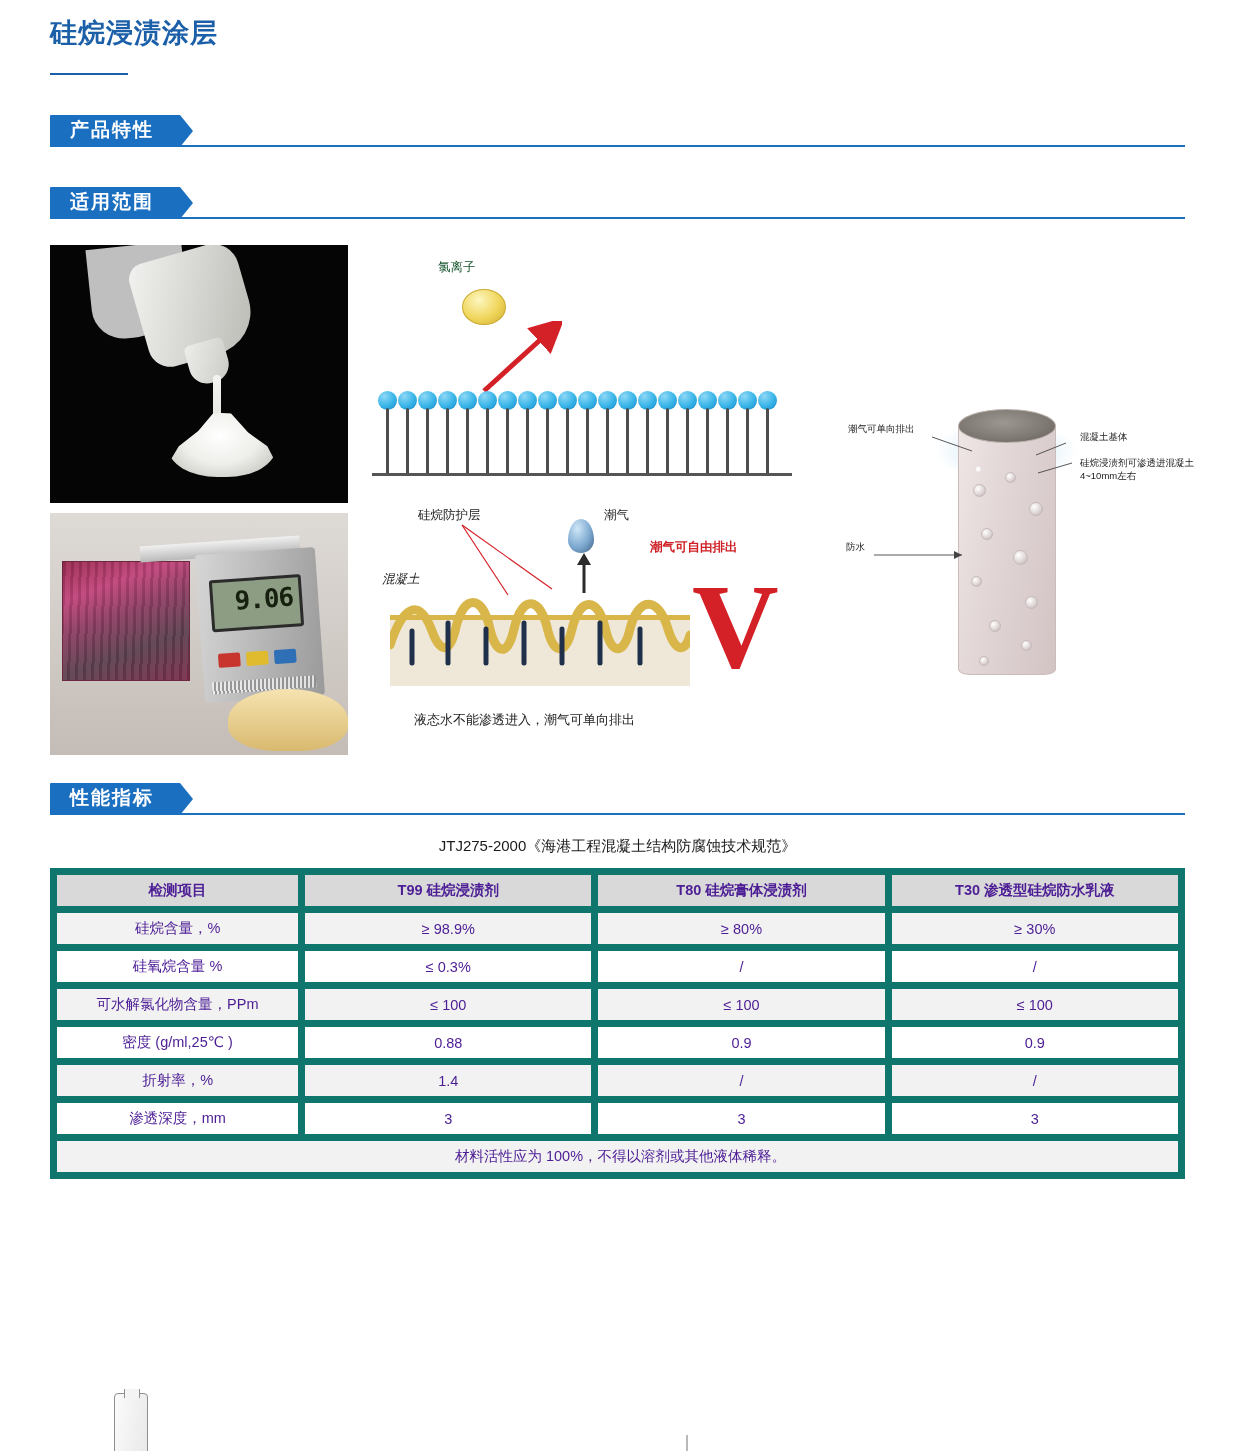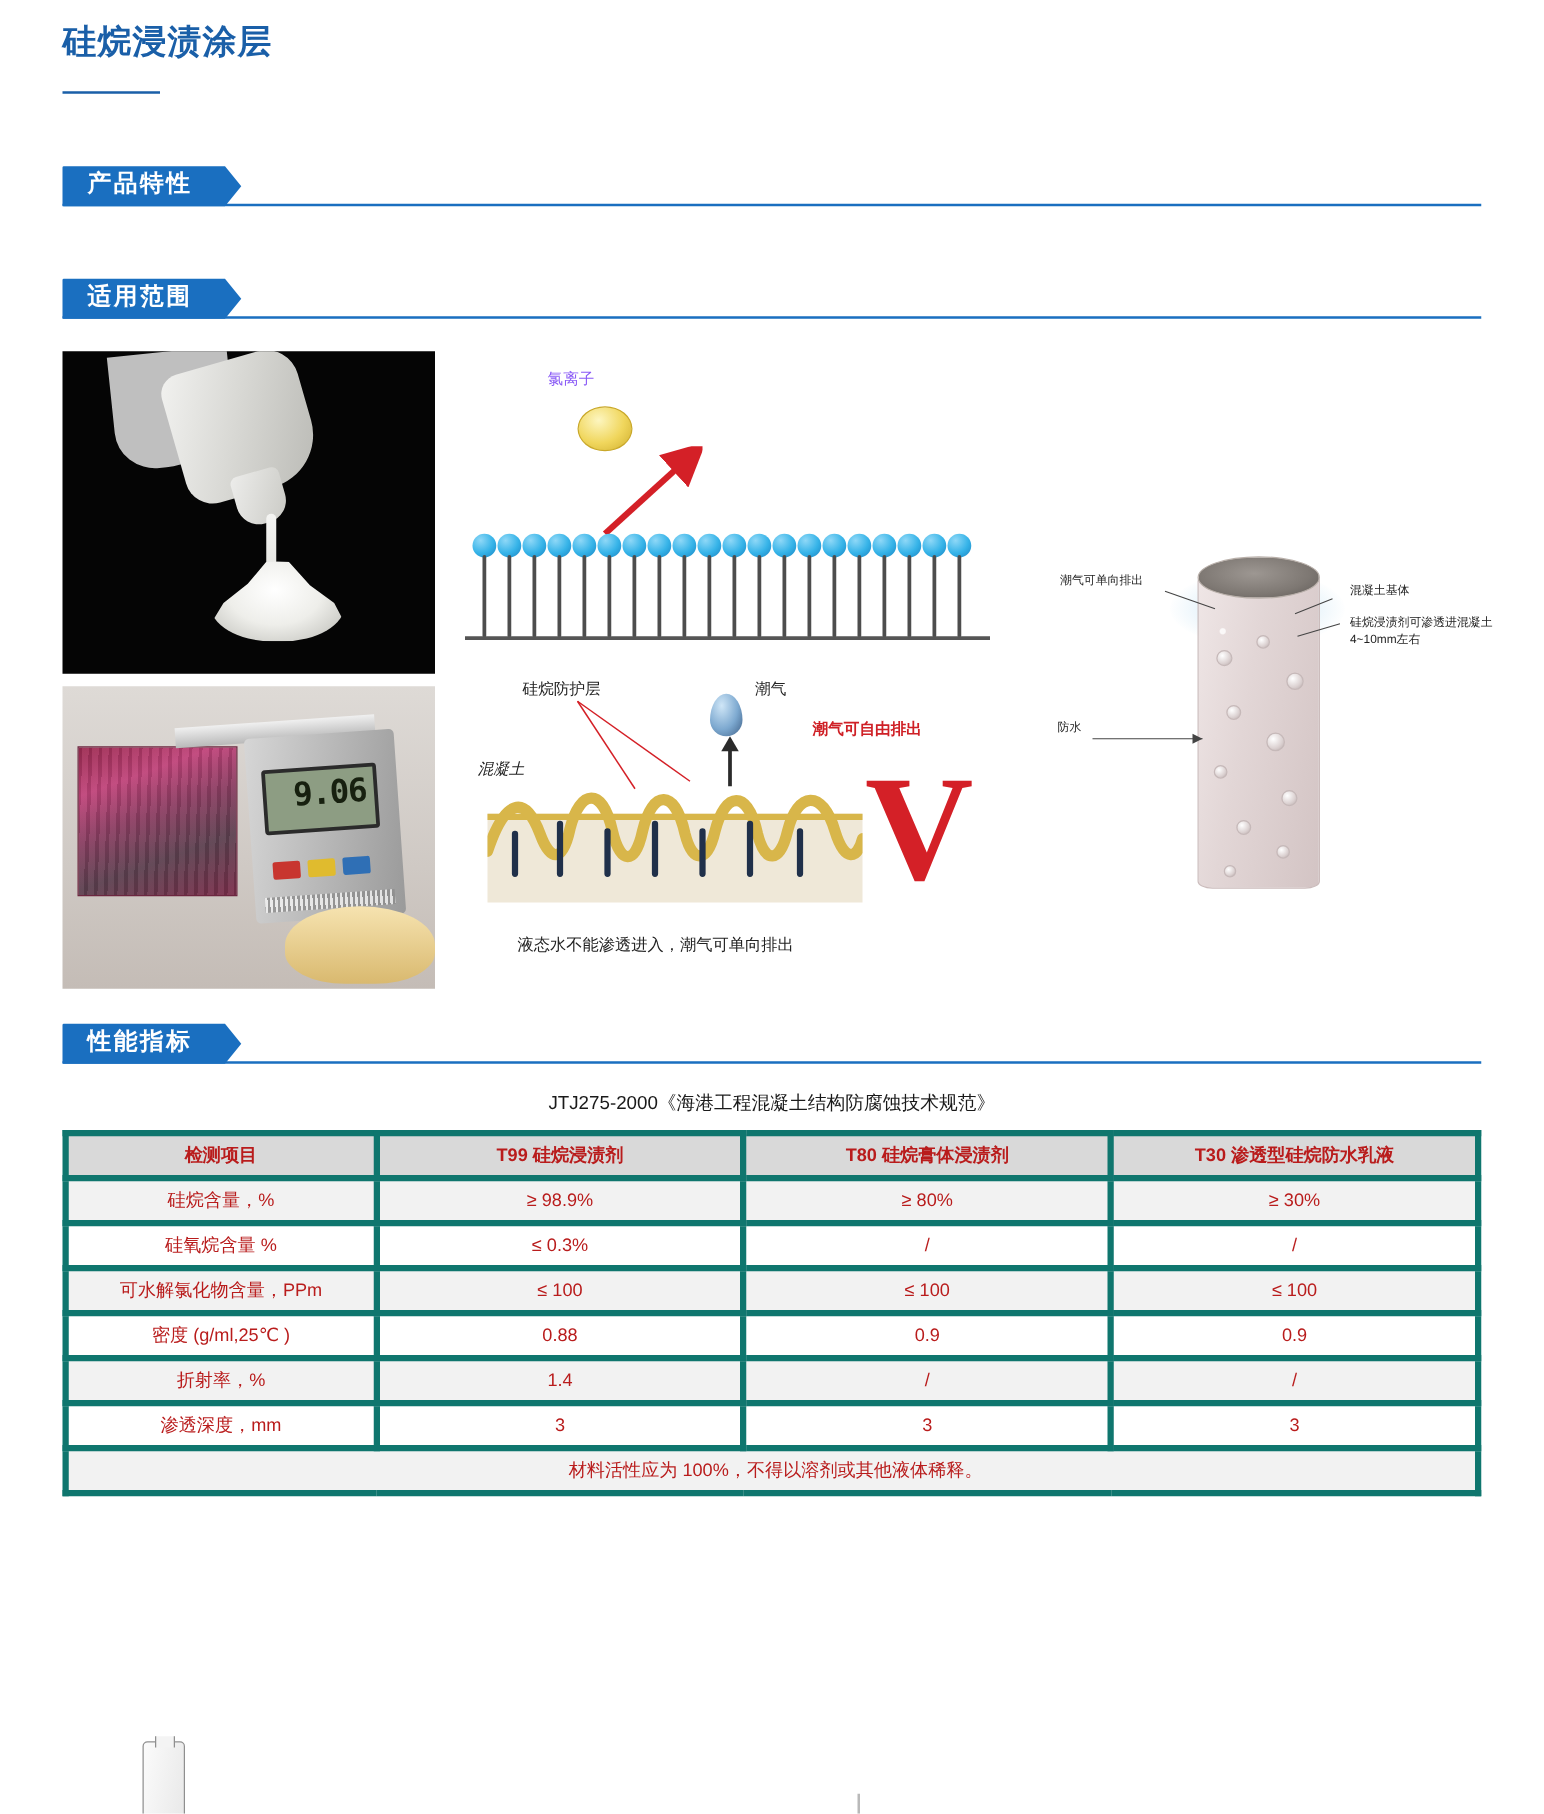--- a/index.html
+++ b/index.html
@@ -34,21 +34,21 @@
   }
   .title-rule {
     width: 78px;
     height: 2px;
     background: #1a5fa8;
     margin-top: 22px;
   }
 
   
   .section {
-    margin-top: 58px;
+    margin-top: 40px;
   }
   .sec-head {
     position: relative;
     height: 32px;
   }
   .sec-tag {
     display: inline-block;
     position: relative;
     background: #1a6fc0;
     color: #ffffff;
@@ -252,21 +252,21 @@
   
   .dg-chloride {
     left: 322px;
     top: 6px;
     width: 420px;
     height: 230px;
   }
   .dg-label {
     position: absolute;
     font-size: 12.5px;
-    color: #8b5cf6;
+    color: #14532d;
     white-space: nowrap;
   }
   .ion {
     position: absolute;
     left: 90px;
     top: 38px;
     width: 42px;
     height: 34px;
     border-radius: 50%;
     background: radial-gradient(ellipse at 38% 30%, #fdf6c0 0%, #f0d65c 55%, #cfae2d 100%);
@@ -425,24 +425,24 @@
     margin-top: 22px;
     margin-bottom: 12px;
     color: #1a1a1a;
   }
   table.spec {
     width: 100%;
     border-collapse: collapse;
     font-size: 14.5px;
   }
   table.spec th, table.spec td {
-    border: 5px solid #0f766e;
+    border: 7px solid #0f766e;
     text-align: center;
     padding: 6px 4px;
-    color: #b91c1c;
+    color: #4c1d95;
   }
   table.spec thead th {
     background: #d9d9d9;
     font-weight: bold;
   }
   table.spec tbody tr:nth-child(odd) td { background: #f2f2f2; }
   table.spec tbody tr:nth-child(even) td { background: #ffffff; }
   table.spec td.note {
     background: #f2f2f2 !important;
     text-align: center;

